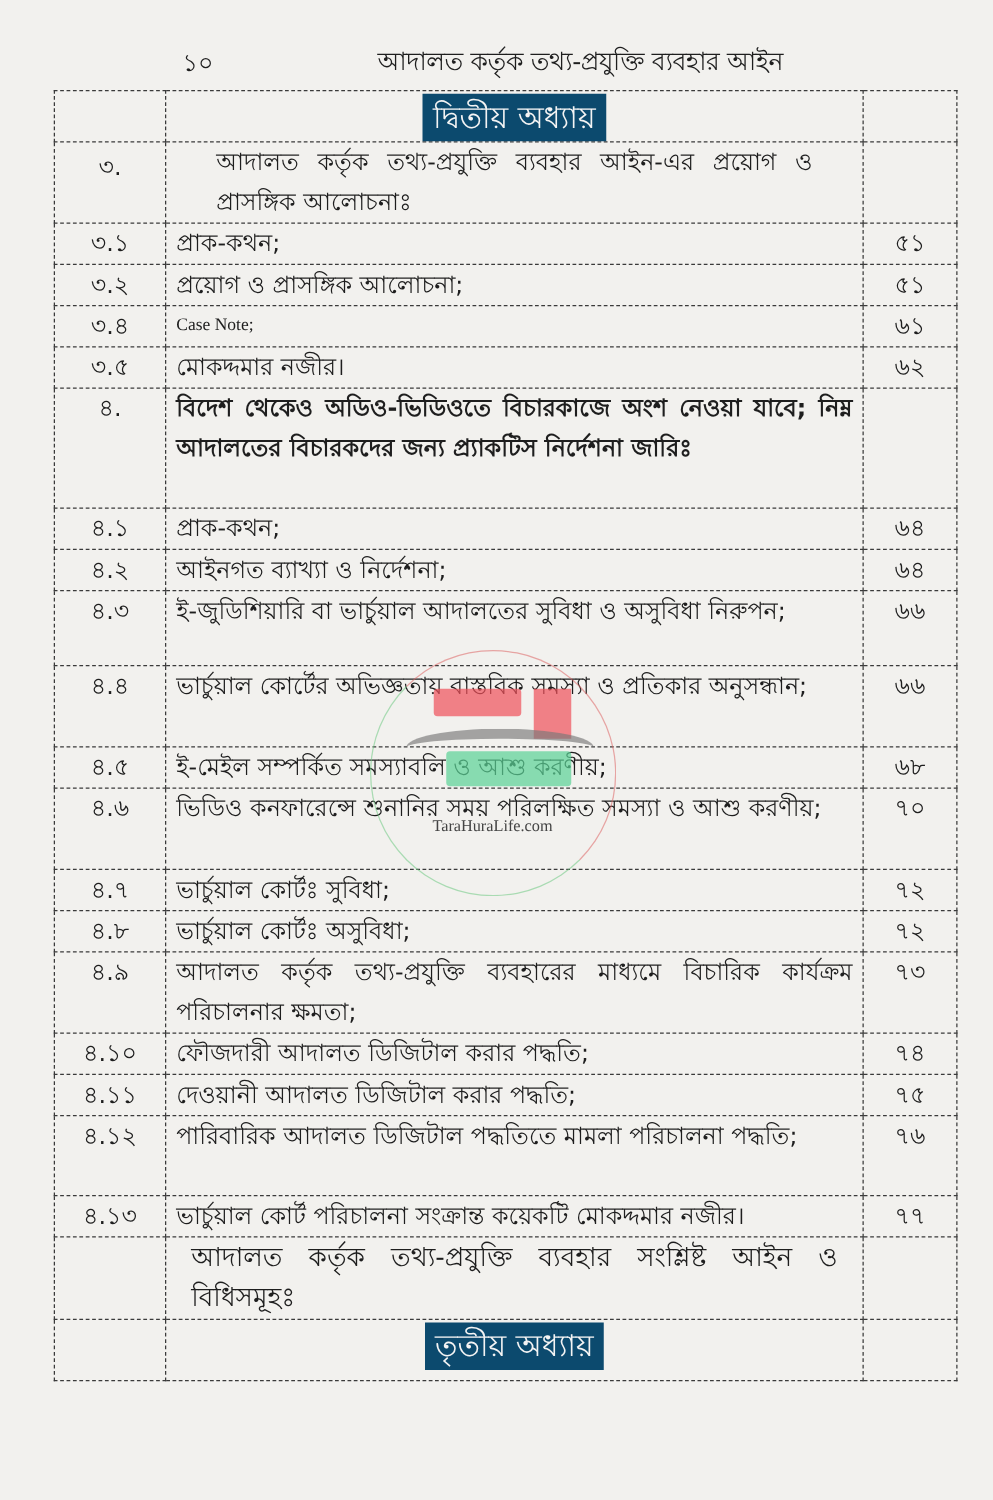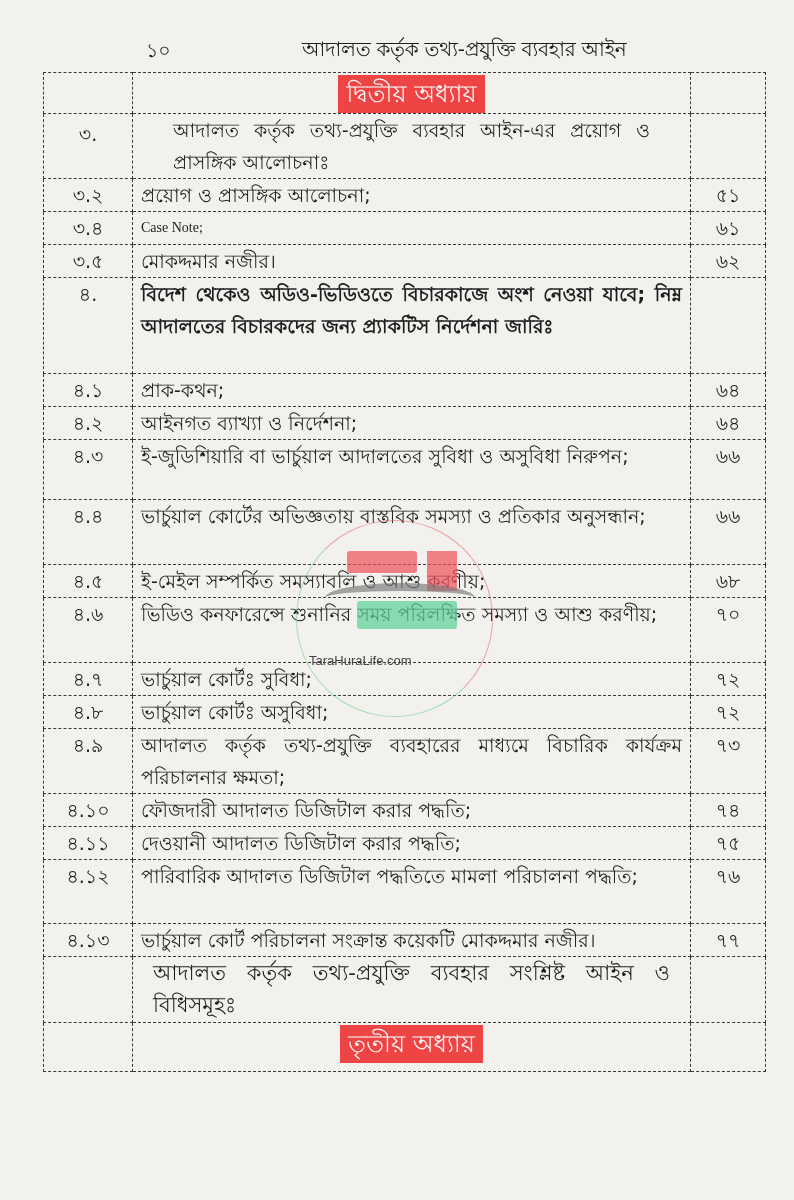--- a/index.html
+++ b/index.html
@@ -32,21 +32,21 @@
     padding: 0 8px;
     vertical-align: top;
     line-height: 32px;
   }
   td.num { width: 72px; text-align: center; padding-top: 0; }
   td.pg { width: 58px; text-align: center; }
   td.text { text-align: justify; }
   td.text.center { }
   .chapter-label {
     display: inline-block;
-    background: #ef4444; color: #f4f4f4;
+    background: #0c4a6e; color: #f4f4f4;
     font-size: 24px; line-height: 38px;
     padding: 0 8px;
     margin-top: 2px;
   }
   td.chapter-cell { text-align: center; padding: 0; height: 40px; vertical-align: bottom; }
   .bold { font-weight: bold; }
   .latin { font-family: "Liberation Serif", serif; font-size: 14px; }
   .watermark {
     position: absolute; left: 296px; top: 520px; width: 195px; height: 195px;
     border-radius: 50%;
@@ -66,22 +66,22 @@
   .wm-green {
     position: absolute; left: 60px; top: 80px; width: 100px; height: 28px;
     background: rgba(90,210,150,0.7); border-radius: 3px;
   }
   .wm-swoosh {
     position: absolute; left: 28px; top: 62px; width: 150px; height: 22px;
     border-top: 8px solid rgba(120,120,120,0.65);
     border-radius: 50% 50% 0 0;
   }
   .wm-text {
-    position: absolute; left: 12px; top: 132px; width: 170px; text-align: left;
-    font-family: Liberation Sans, sans-serif; font-size: 13px; color: #444;
+    position: absolute; left: 12px; top: 132px; width: 170px; text-align: center;
+    font-family: Liberation Serif, serif; font-size: 13px; color: #444;
   }
 </style>
 </head>
 <body>
 
 <div class="header">
   <span class="page-num">১০</span>
   <span class="running-title">আদালত কর্তৃক তথ্য-প্রযুক্তি ব্যবহার আইন</span>
 </div>
 
@@ -94,20 +94,25 @@
       </td>
       <td class="pg"></td>
     </tr>
     <tr style="height:61px">
       <td class="num" style="padding-top:4px">৩.</td>
       <td class="text center" style="padding:0 40px">আদালত কর্তৃক তথ্য-প্রযুক্তি ব্যবহার আইন-এর প্রয়োগ ও প্রাসঙ্গিক আলোচনাঃ</td>
       <td class="pg"></td>
     </tr>
 
     <tr style="height:33px">
+      <td class="num">৩.১</td>
+      <td class="text">প্রাক-কথন;</td>
+      <td class="pg">৫১</td>
+    </tr>
+    <tr style="height:33px">
       <td class="num">৩.২</td>
       <td class="text">প্রয়োগ ও প্রাসঙ্গিক আলোচনা;</td>
       <td class="pg">৫১</td>
     </tr>
     <tr style="height:33px">
       <td class="num">৩.৪</td>
       <td class="text latin">Case Note;</td>
       <td class="pg">৬১</td>
     </tr>
     <tr style="height:33px">

